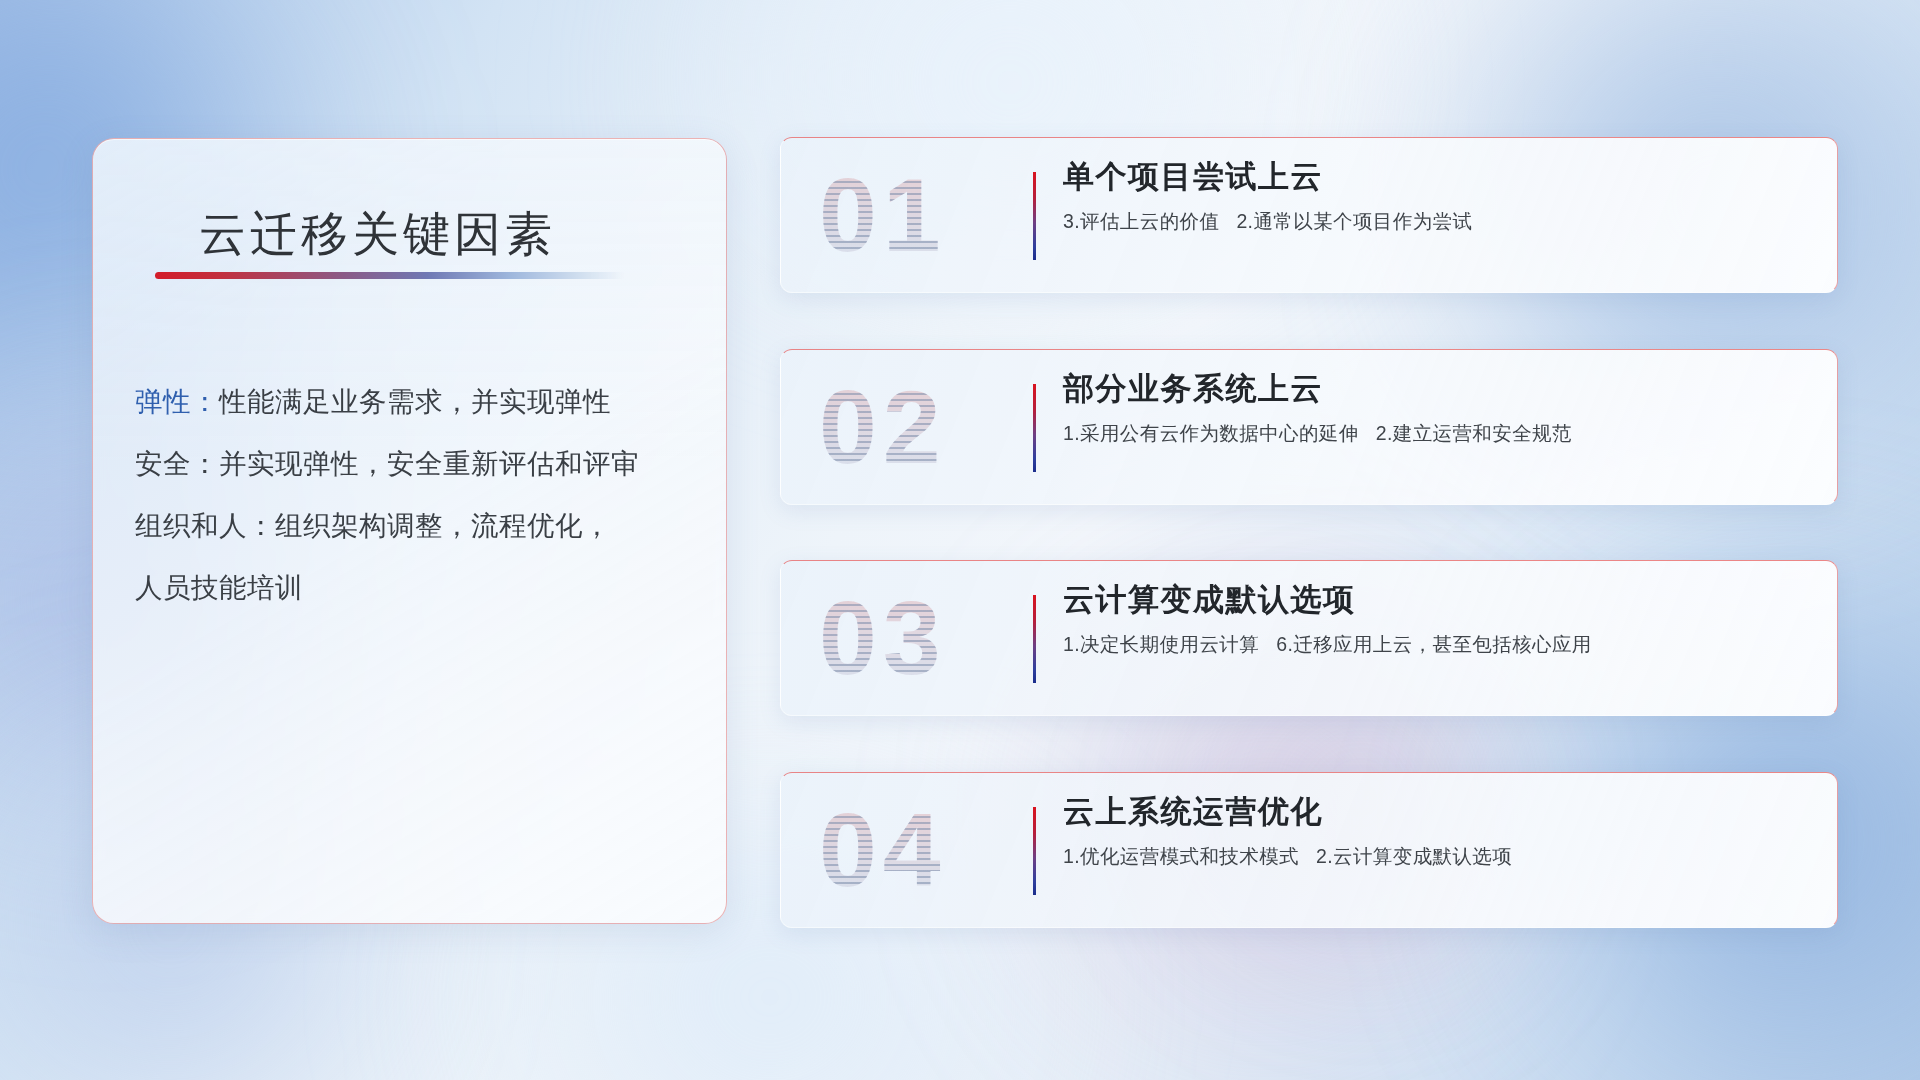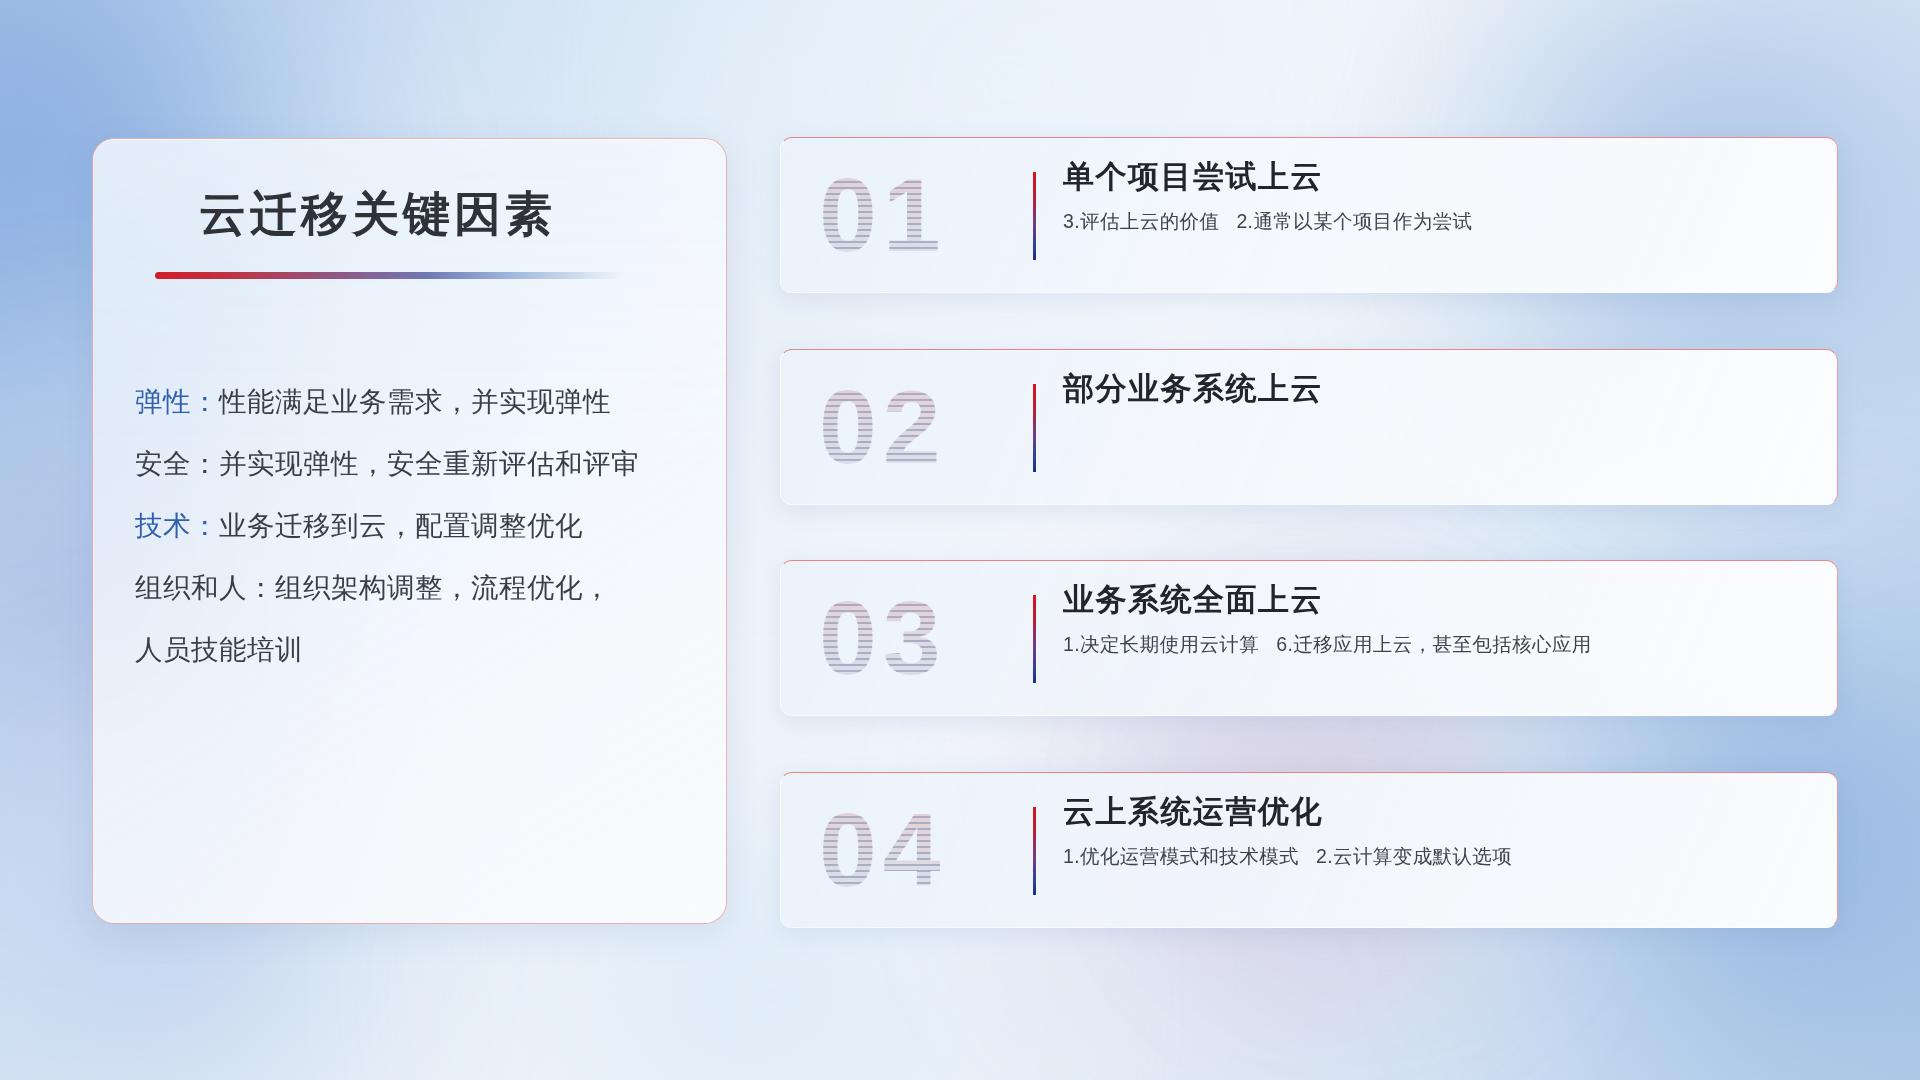--- a/index.html
+++ b/index.html
@@ -54,22 +54,22 @@
     box-shadow:0 8px 34px rgba(90,120,170,.14), inset 0 1px 0 rgba(255,255,255,.65);
     backdrop-filter:blur(6px);
     overflow:hidden;
   }
   #left-card::before{
     content:""; position:absolute; left:0; top:0; right:0; height:42%;
     background:linear-gradient(180deg, rgba(255,255,255,.30), rgba(255,255,255,0));
     pointer-events:none;
   }
   .lc-title{
-    position:absolute; left:106px; top:44px;
-    font-size:47px; font-weight:700; color:#2f3338;
+    position:absolute; left:106px; top:64px;
+    font-size:47px; font-weight:400; color:#2f3338;
     letter-spacing:4px; white-space:nowrap;
   }
   .lc-rule{
     position:absolute; left:62px; top:133px; width:470px; height:7px;
     border-radius:4px;
     background:linear-gradient(90deg,#d31c2a 0%, #c2303f 14%, #8b5a86 40%,
                                #6f79b4 58%, #9fb8dd 76%, #d6e3f1 92%, rgba(214,227,241,0) 100%);
   }
   .lc-list{ position:absolute; left:42px; top:232px; right:26px; }
   .lc-row{ font-size:27.5px; line-height:62px; color:#3a3f45; white-space:nowrap; letter-spacing:.5px; }
@@ -150,23 +150,20 @@
   <div class="lc-title">云迁移关键因素</div>
   <div class="lc-rule"></div>
   <div class="lc-list">
     <div class="lc-row">
       <span class="lc-key">弹性：</span><span>性能满足业务需求，并实现弹性</span>
     </div>
     <div class="lc-row">
       <span class="lc-key dark">安全：</span><span>并实现弹性，安全重新评估和评审</span>
     </div>
     <div class="lc-row">
-      <span class="lc-key">技术：</span><span>业务迁移到云，配置调整优化</span>
-    </div>
-    <div class="lc-row">
       <span class="lc-key dark">组织和人：</span><span>组织架构调整，流程优化，</span>
     </div>
     <div class="lc-row">
       <span class="lc-key dark"></span><span>人员技能培训</span>
     </div>
   </div>
 </div>
 
 <div class="step" id="step-1">
   <div class="step-num">01</div>
@@ -177,28 +174,31 @@
       <span>3.评估上云的价值</span><span class="gap"></span><span>2.通常以某个项目作为尝试</span>
     </div>
   </div>
 </div>
 
 <div class="step" id="step-2">
   <div class="step-num">02</div>
   <div class="step-divider"></div>
   <div class="step-body">
     <div class="step-title">部分业务系统上云</div>
+    <div class="step-sub">
+      <span>1.采用公有云作为数据中心的延伸</span><span class="gap"></span><span>2.建立运营和安全规范</span>
+    </div>
   </div>
 </div>
 
 <div class="step" id="step-3">
   <div class="step-num">03</div>
   <div class="step-divider"></div>
   <div class="step-body">
-    <div class="step-title">业务系统全面上云</div>
+    <div class="step-title">云计算变成默认选项</div>
     <div class="step-sub">
       <span>1.决定长期使用云计算</span><span class="gap"></span><span>6.迁移应用上云，甚至包括核心应用</span>
     </div>
   </div>
 </div>
 
 <div class="step" id="step-4">
   <div class="step-num">04</div>
   <div class="step-divider"></div>
   <div class="step-body">

